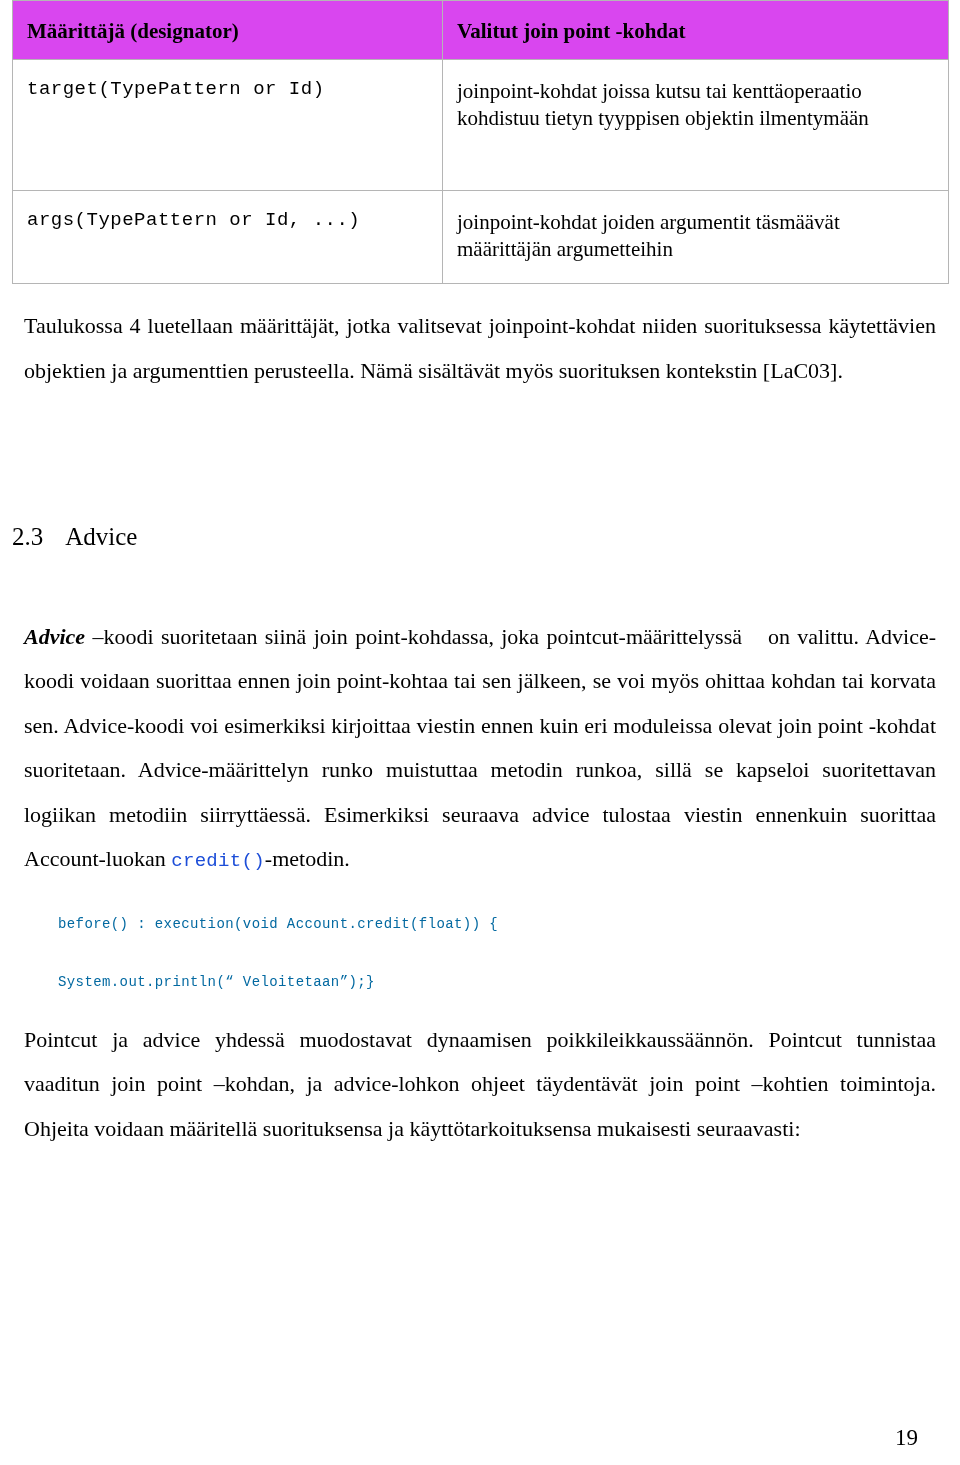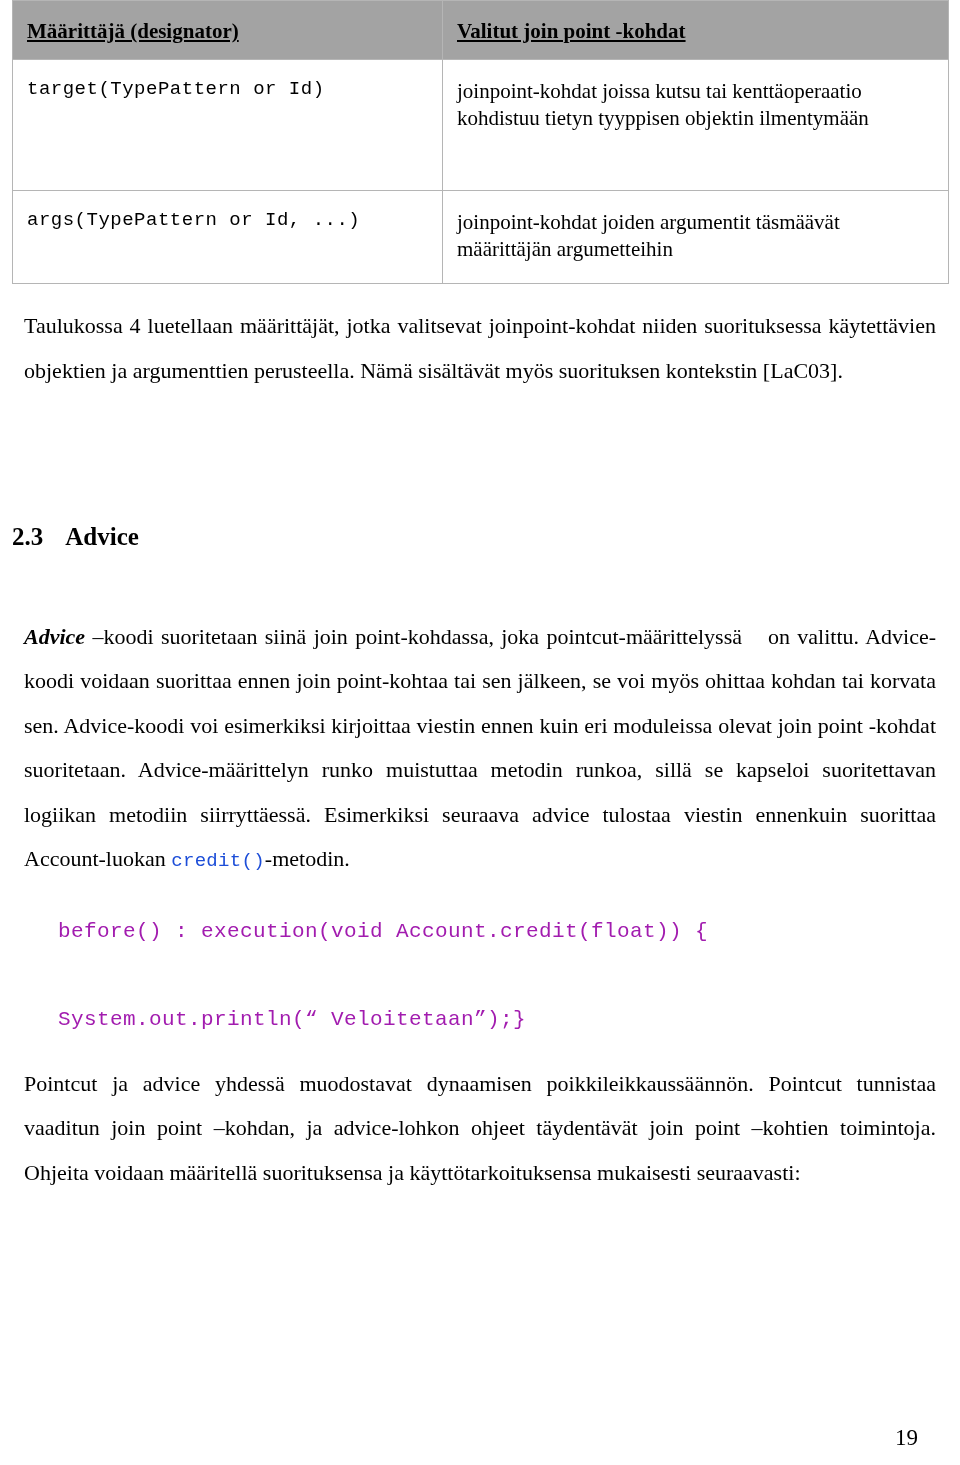--- a/index.html
+++ b/index.html
@@ -44,27 +44,26 @@
   table.tbl td, table.tbl th {
     border: 1px solid #b5b5b5;
     vertical-align: top;
     padding: 18px 14px 16px 14px;
     text-align: left;
   }
   table.tbl col.c1 { width: 430px; }
   table.tbl col.c2 { width: 506px; }
 
   thead th {
-    background: #a3a3a3;
+    background: #d946ef;
     font-weight: bold;
     font-size: 21px;
     padding-top: 30px;
     padding-bottom: 12px;
     line-height: 1.15;
-    text-decoration: underline;
   }
 
   .mono {
     font-family: "Liberation Mono", "DejaVu Sans Mono", monospace;
     font-size: 19px;
     letter-spacing: 0.5px;
     white-space: nowrap;
   }
   td.desc {
     font-size: 21px;
@@ -89,38 +88,38 @@
     text-align: justify;
     text-justify: inter-word;
     margin: 12px;
     padding: 0;
   }
   p.after-table { margin-top: 20px; }
 
   
   h2.sec {
     font-size: 25px;
-    font-weight: bold;
+    font-weight: normal;
     margin: 0;
     padding: 0;
     white-space: nowrap;
   }
   h2.sec .num { margin-right: 22px; }
   .gap-before-heading { height: 118px; }
   .gap-after-heading { height: 52px; }
 
   .adv-lead { font-weight: bold; font-style: italic; }
   .wgap { display: inline-block; width: 26px; }
 
   
   pre.code {
     font-family: "Liberation Mono", "DejaVu Sans Mono", monospace;
-    font-size: 21px;
+    font-size: 14px;
     letter-spacing: 0.4px;
-    color: #a21caf;
+    color: #0369a1;
     margin: 0;
     padding: 0 0 0 46px;
     line-height: 2.1;
     white-space: pre;
   }
   .code-gap-top { height: 16px; }
   .code-gap-bottom { height: 8px; }
 
   
   .pagenum {

